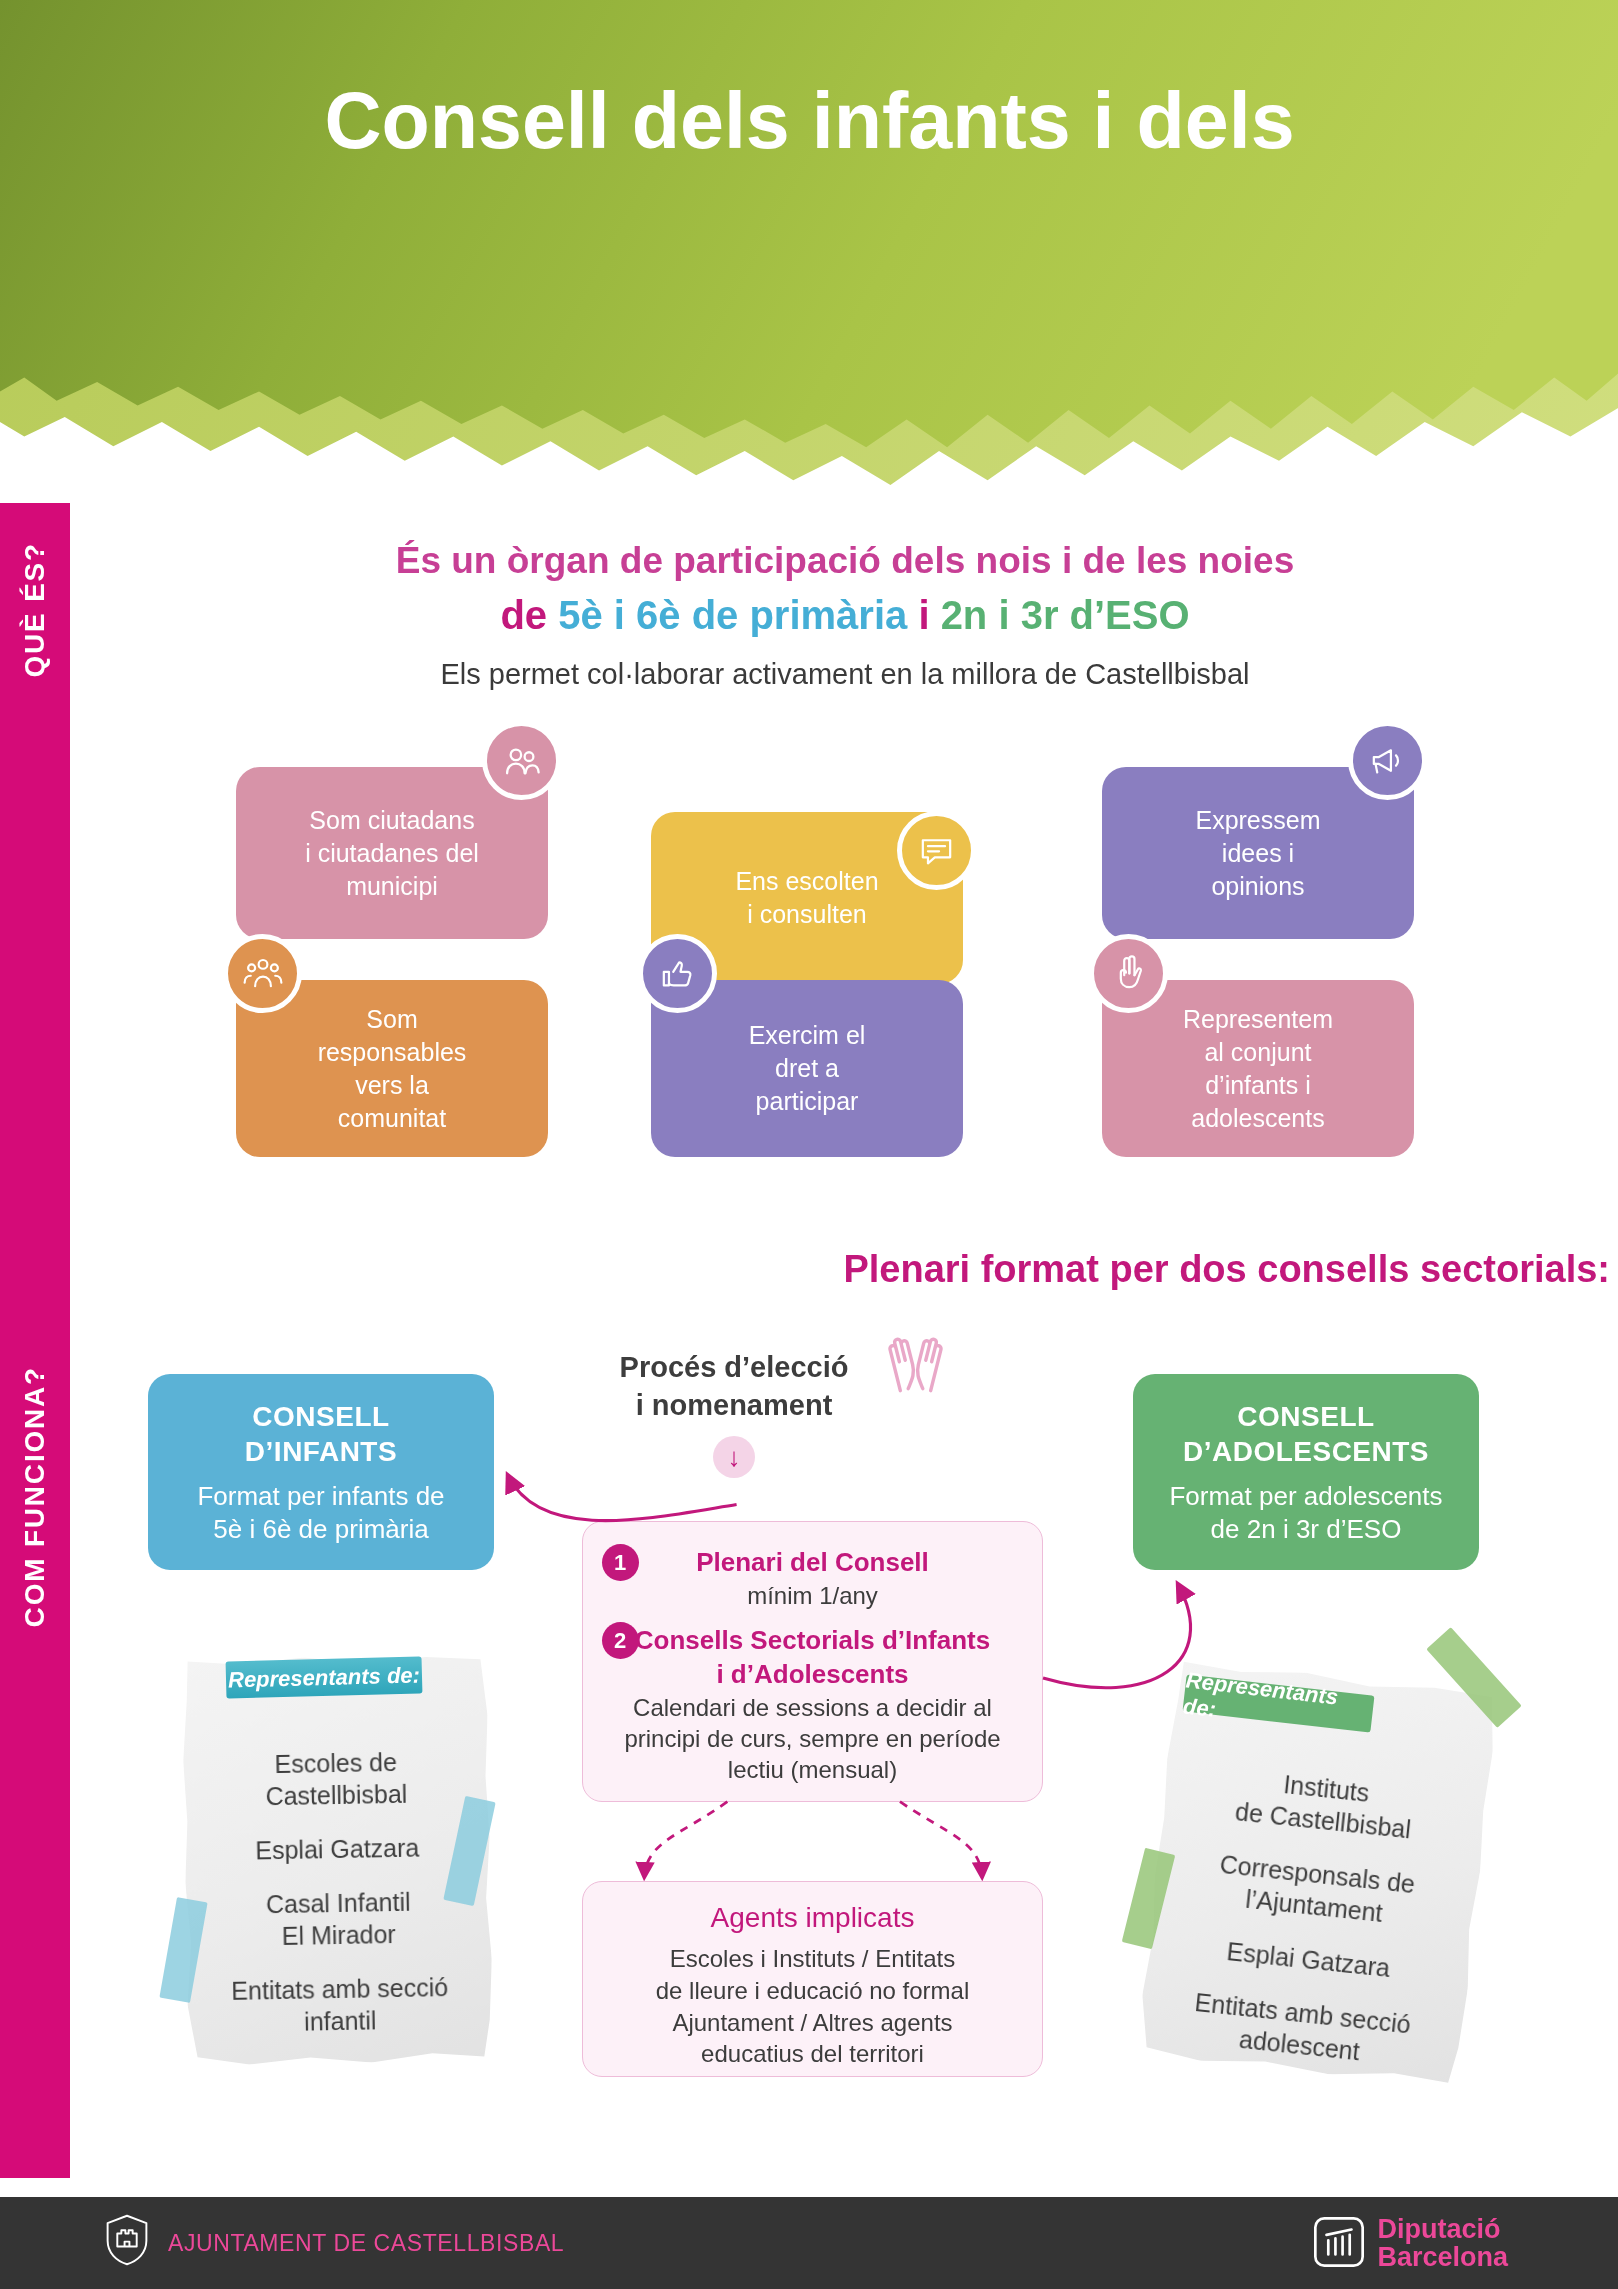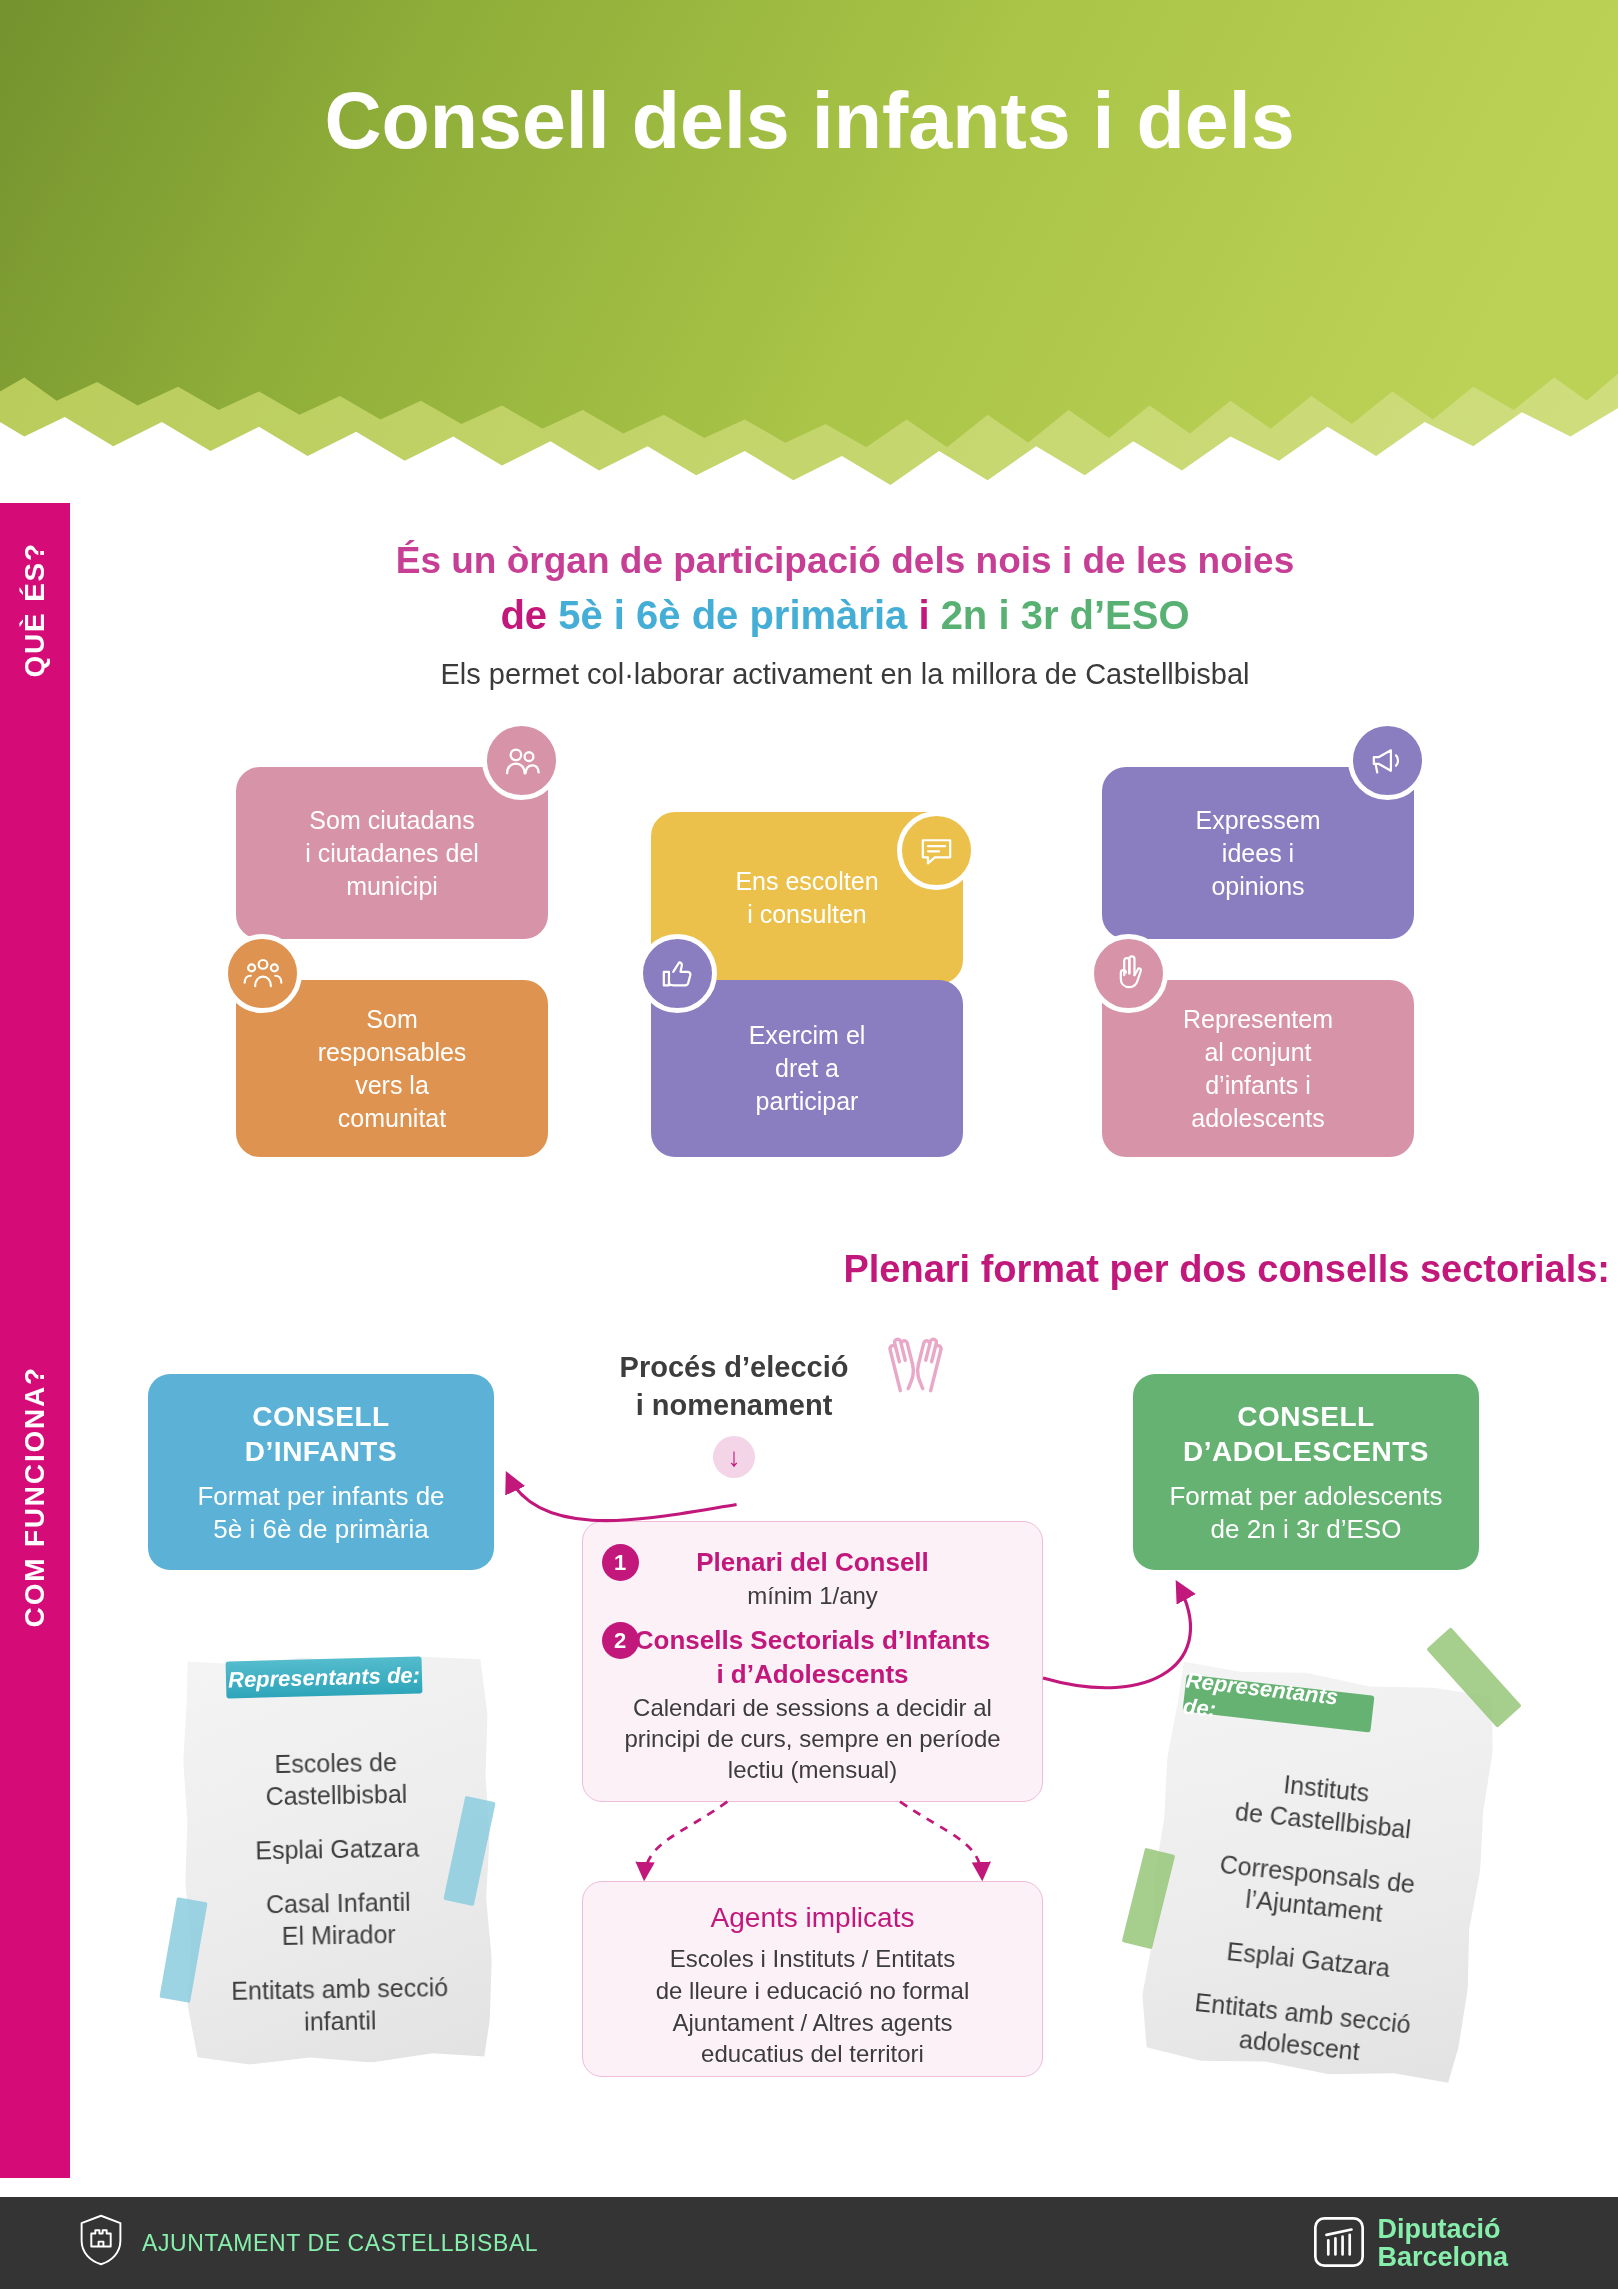--- a/index.html
+++ b/index.html
@@ -135,22 +135,22 @@
   .tape-l2 { left:168px;  top:1899px; width:31px;  height:102px; transform:rotate(10deg); }
   .tape-r1 { left:1421px; top:1661px; width:106px; height:33px;  transform:rotate(48deg); }
   .tape-r2 { left:1133px; top:1850px; width:31px;  height:97px; transform:rotate(14deg); }
 
   
   .arrows { position:absolute; inset:0; width:100%; height:100%; pointer-events:none; z-index:3; }
 
   
   .footer {
     position:absolute; left:0; top:2197px; width:100%; height:92px; background:#343434;
-    display:flex; align-items:center; justify-content:space-between; padding:0 111px 0 80px;
-    color:#86efac; z-index:2;
+    display:flex; align-items:center; justify-content:space-between; padding:0 111px 0 106px;
+    color:#ec4899; z-index:2;
   }
   .footer-left { display:flex; align-items:center; gap:20px; font-size:23px; letter-spacing:0.6px; }
   .footer-right { display:flex; align-items:center; gap:13px; }
   .dip-text span { display:block; font-weight:700; font-size:27px; line-height:1.05; }
 </style>
 </head>
 <body>
 
 <div class="page">
 

